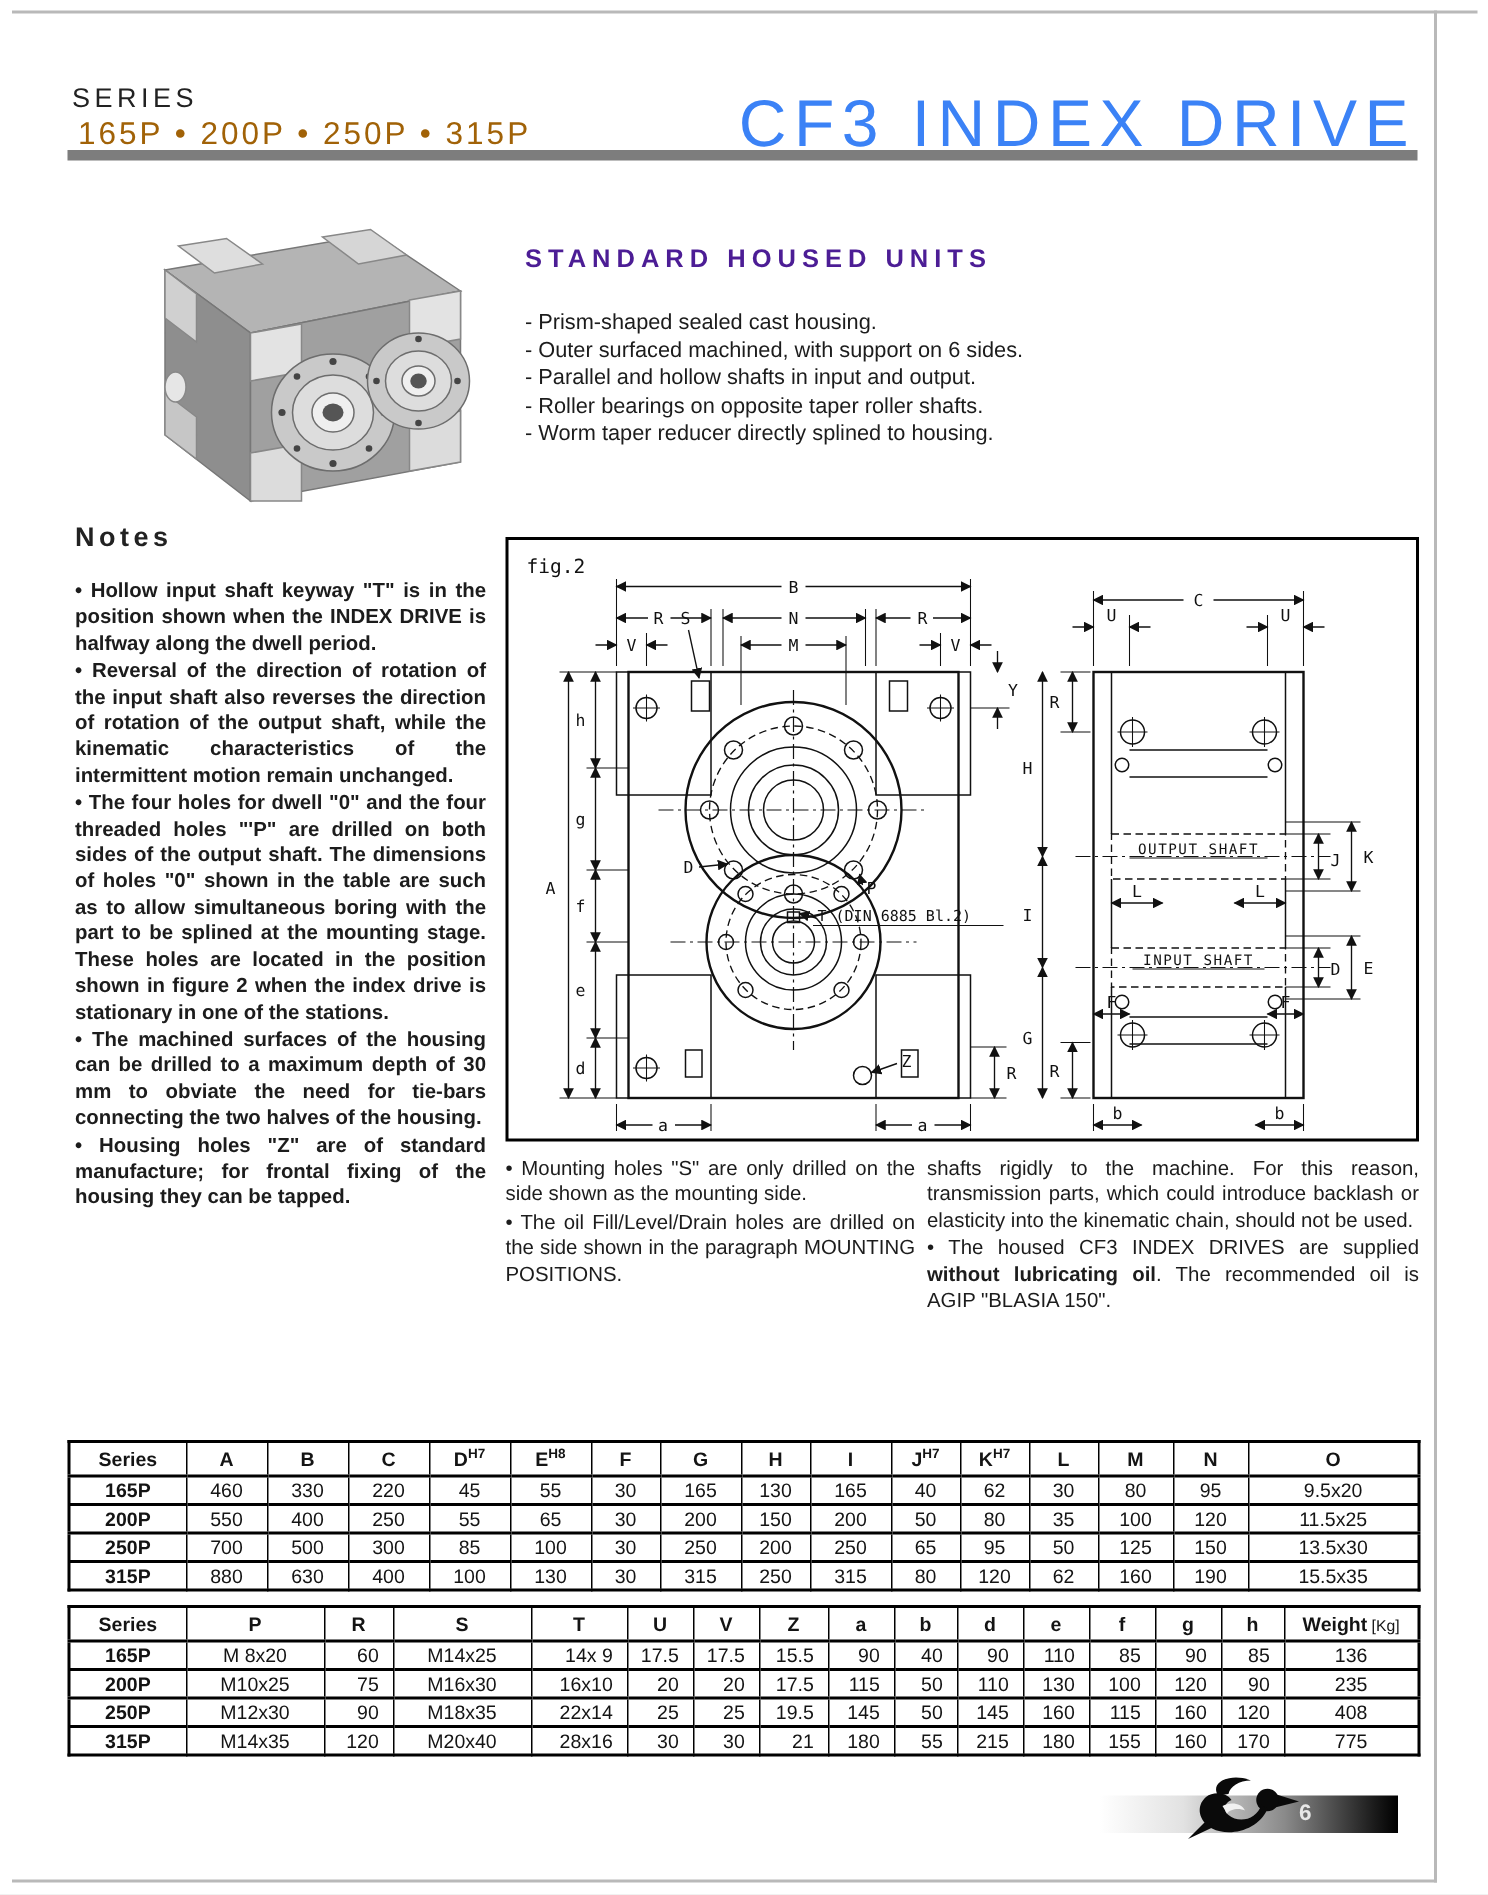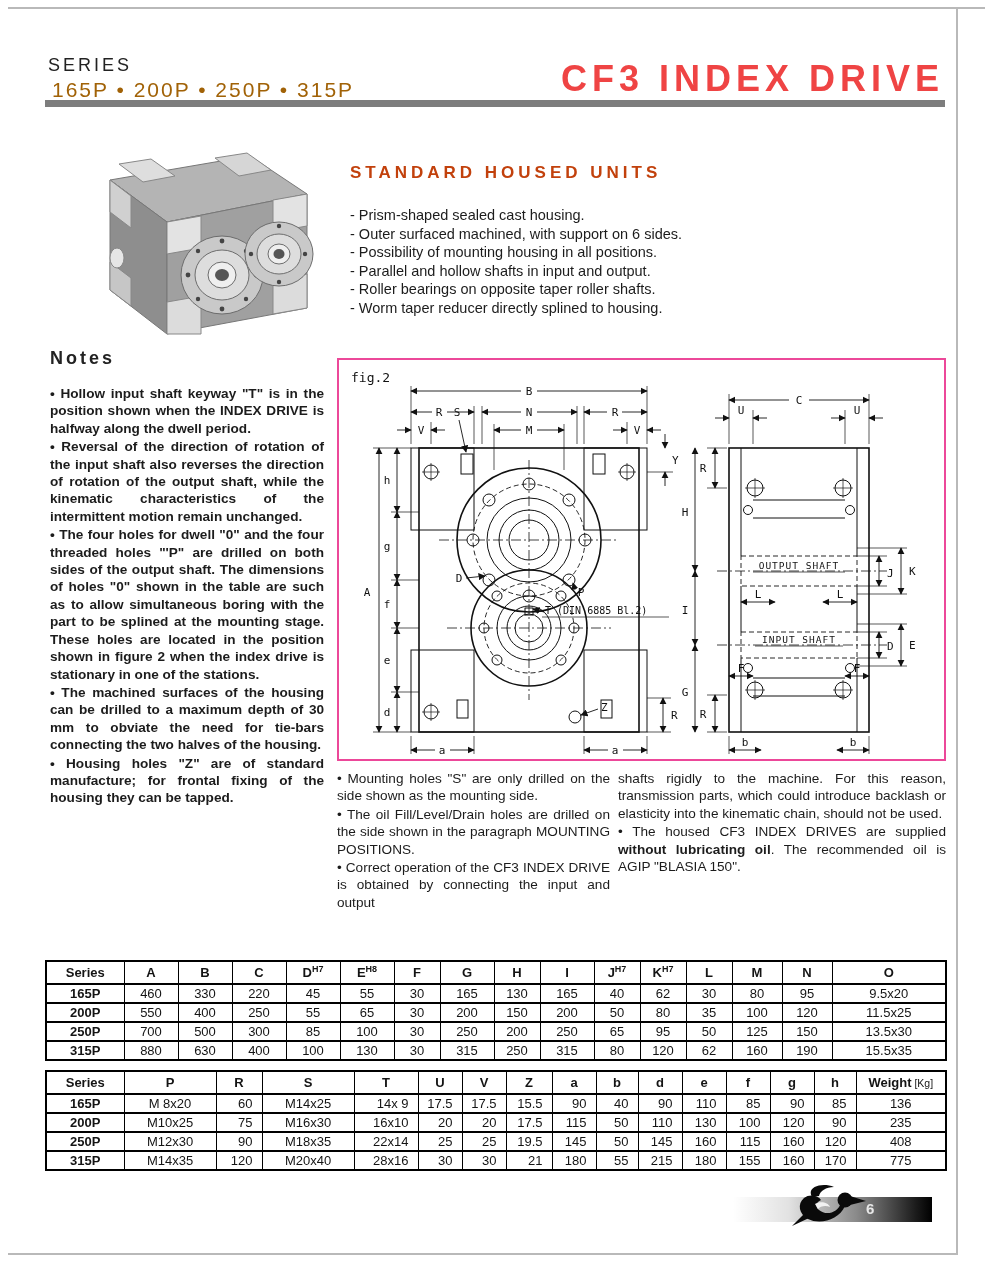--- a/index.html
+++ b/index.html
@@ -2,35 +2,35 @@
 <html><head>
 <meta charset="utf-8">
 <style>
   html,body{margin:0;padding:0;background:#e8e8e8;}
   .page{position:relative;width:992px;height:1263px;background:#fff;overflow:hidden;
         font-family:"Liberation Sans",sans-serif;color:#141414;}
   .edge{position:absolute;background:#b9b9b9;}
   
   .hdr-series{position:absolute;left:48px;top:55px;font-size:18px;letter-spacing:3px;color:#222;}
   .hdr-values{position:absolute;left:52px;top:78px;font-size:21px;letter-spacing:2px;color:#a16207;}
-  .hdr-title{position:absolute;right:48px;top:58px;font-size:36px;letter-spacing:5px;font-weight:700;color:#ef4444;white-space:nowrap;}
+  .hdr-title{position:absolute;right:48px;top:58px;font-size:44px;letter-spacing:5px;font-weight:400;color:#3b82f6;white-space:nowrap;}
   .hdr-rule{position:absolute;left:45px;top:100px;width:900px;height:7px;background:#7d7d7d;}
   
   .photo{position:absolute;left:55px;top:142px;width:268px;height:202px;}
   
   .hu{position:absolute;left:350px;top:163px;width:600px;}
-  .hu-title{font-size:17px;font-weight:bold;letter-spacing:4px;color:#c2410c;}
+  .hu-title{font-size:17px;font-weight:bold;letter-spacing:4px;color:#4c1d95;}
   .hu-list{margin-top:23px;}
   .hu-line{font-size:14.5px;line-height:18.5px;color:#1c1c1c;}
   
   .notes{position:absolute;left:50px;top:348px;width:274px;font-weight:bold;}
   .notes-title{font-size:18px;letter-spacing:3px;color:#222;margin-bottom:16px;}
   .note-p{margin:0 0 1px 0;font-size:13.6px;line-height:17.4px;text-align:justify;color:#1c1c1c;}
   
-  .figbox{position:absolute;left:337px;top:358px;width:609px;height:403px;border:2px solid #ec4899;box-sizing:border-box;background:#fff;}
+  .figbox{position:absolute;left:337px;top:358px;width:609px;height:403px;border:2px solid #000000;box-sizing:border-box;background:#fff;}
   
   .col2{position:absolute;left:337px;top:770px;width:273px;}
   .col3{position:absolute;left:618px;top:770px;width:328px;}
   
   .dimtable{position:absolute;left:45px;width:900px;border-collapse:collapse;table-layout:fixed;
             font-size:13px;text-align:center;border:2px solid #000;}
   .t1{top:960px;}
   .t2{top:1070px;}
   .dimtable th,.dimtable td{border:1px solid #000;padding:0 2px;height:17px;overflow:hidden;white-space:nowrap;}
   .dimtable thead th{height:21px;font-weight:bold;border-bottom:2px solid #000;}
@@ -102,21 +102,20 @@
     <circle cx="196" cy="112" r="2.2" fill="#444"></circle>
       <circle cx="250" cy="112" r="2.2" fill="#444"></circle>
     <ellipse cx="62" cy="116" rx="7" ry="10" fill="#e6e6e6" stroke="#888"></ellipse>
   </svg>
 
   <div class="hu">
     <div class="hu-title">STANDARD HOUSED UNITS</div>
     <div class="hu-list" id="housed-bullets">
         <div class="hu-line">- Prism-shaped sealed cast housing.</div>
         <div class="hu-line">- Outer surfaced machined, with support on 6 sides.</div>
-        <div class="hu-line">- Possibility of mounting housing in all positions.</div>
         <div class="hu-line">- Parallel and hollow shafts in input and output.</div>
         <div class="hu-line">- Roller bearings on opposite taper roller shafts.</div>
         <div class="hu-line">- Worm taper reducer directly splined to housing.</div>
       </div>
   </div>
 
   <div class="notes">
     <div class="notes-title">Notes</div>
     <div id="notes-col1">
         <p class="note-p">• Hollow input shaft keyway "T" is in the position shown when the INDEX DRIVE is halfway along the dwell period.</p>
@@ -380,21 +379,20 @@
       <line class="dim" x1="390" y1="390" x2="422" y2="390" marker-start="url(#arr)" marker-end="url(#arr)"></line>
       <text class="lbl" x="406" y="386" text-anchor="middle">b</text>
       <line class="dim" x1="498" y1="390" x2="530" y2="390" marker-start="url(#arr)" marker-end="url(#arr)"></line>
       <text class="lbl" x="514" y="386" text-anchor="middle">b</text>
     </svg>
   </div>
 
   <div class="col2" id="notes-col2">
       <p class="note-p">• Mounting holes "S" are only drilled on the side shown as the mounting side.</p>
       <p class="note-p">• The oil Fill/Level/Drain holes are drilled on the side shown in the paragraph MOUNTING POSITIONS.</p>
-      <p class="note-p">• Correct operation of the  CF3 INDEX DRIVE is obtained by connecting the input and output</p>
     </div>
   <div class="col3">
     <p class="note-p">shafts rigidly to the machine. For this reason, transmission parts, which could introduce backlash or elasticity into the kinematic chain, should not be used.</p>
     <p class="note-p">
       <span>• The housed CF3 INDEX DRIVES are supplied </span><b>without lubricating oil</b><span>. The recommended oil is AGIP "BLASIA 150".</span>
     </p>
   </div>
 
   <table class="dimtable t1">
     <colgroup id="t1-cols">

